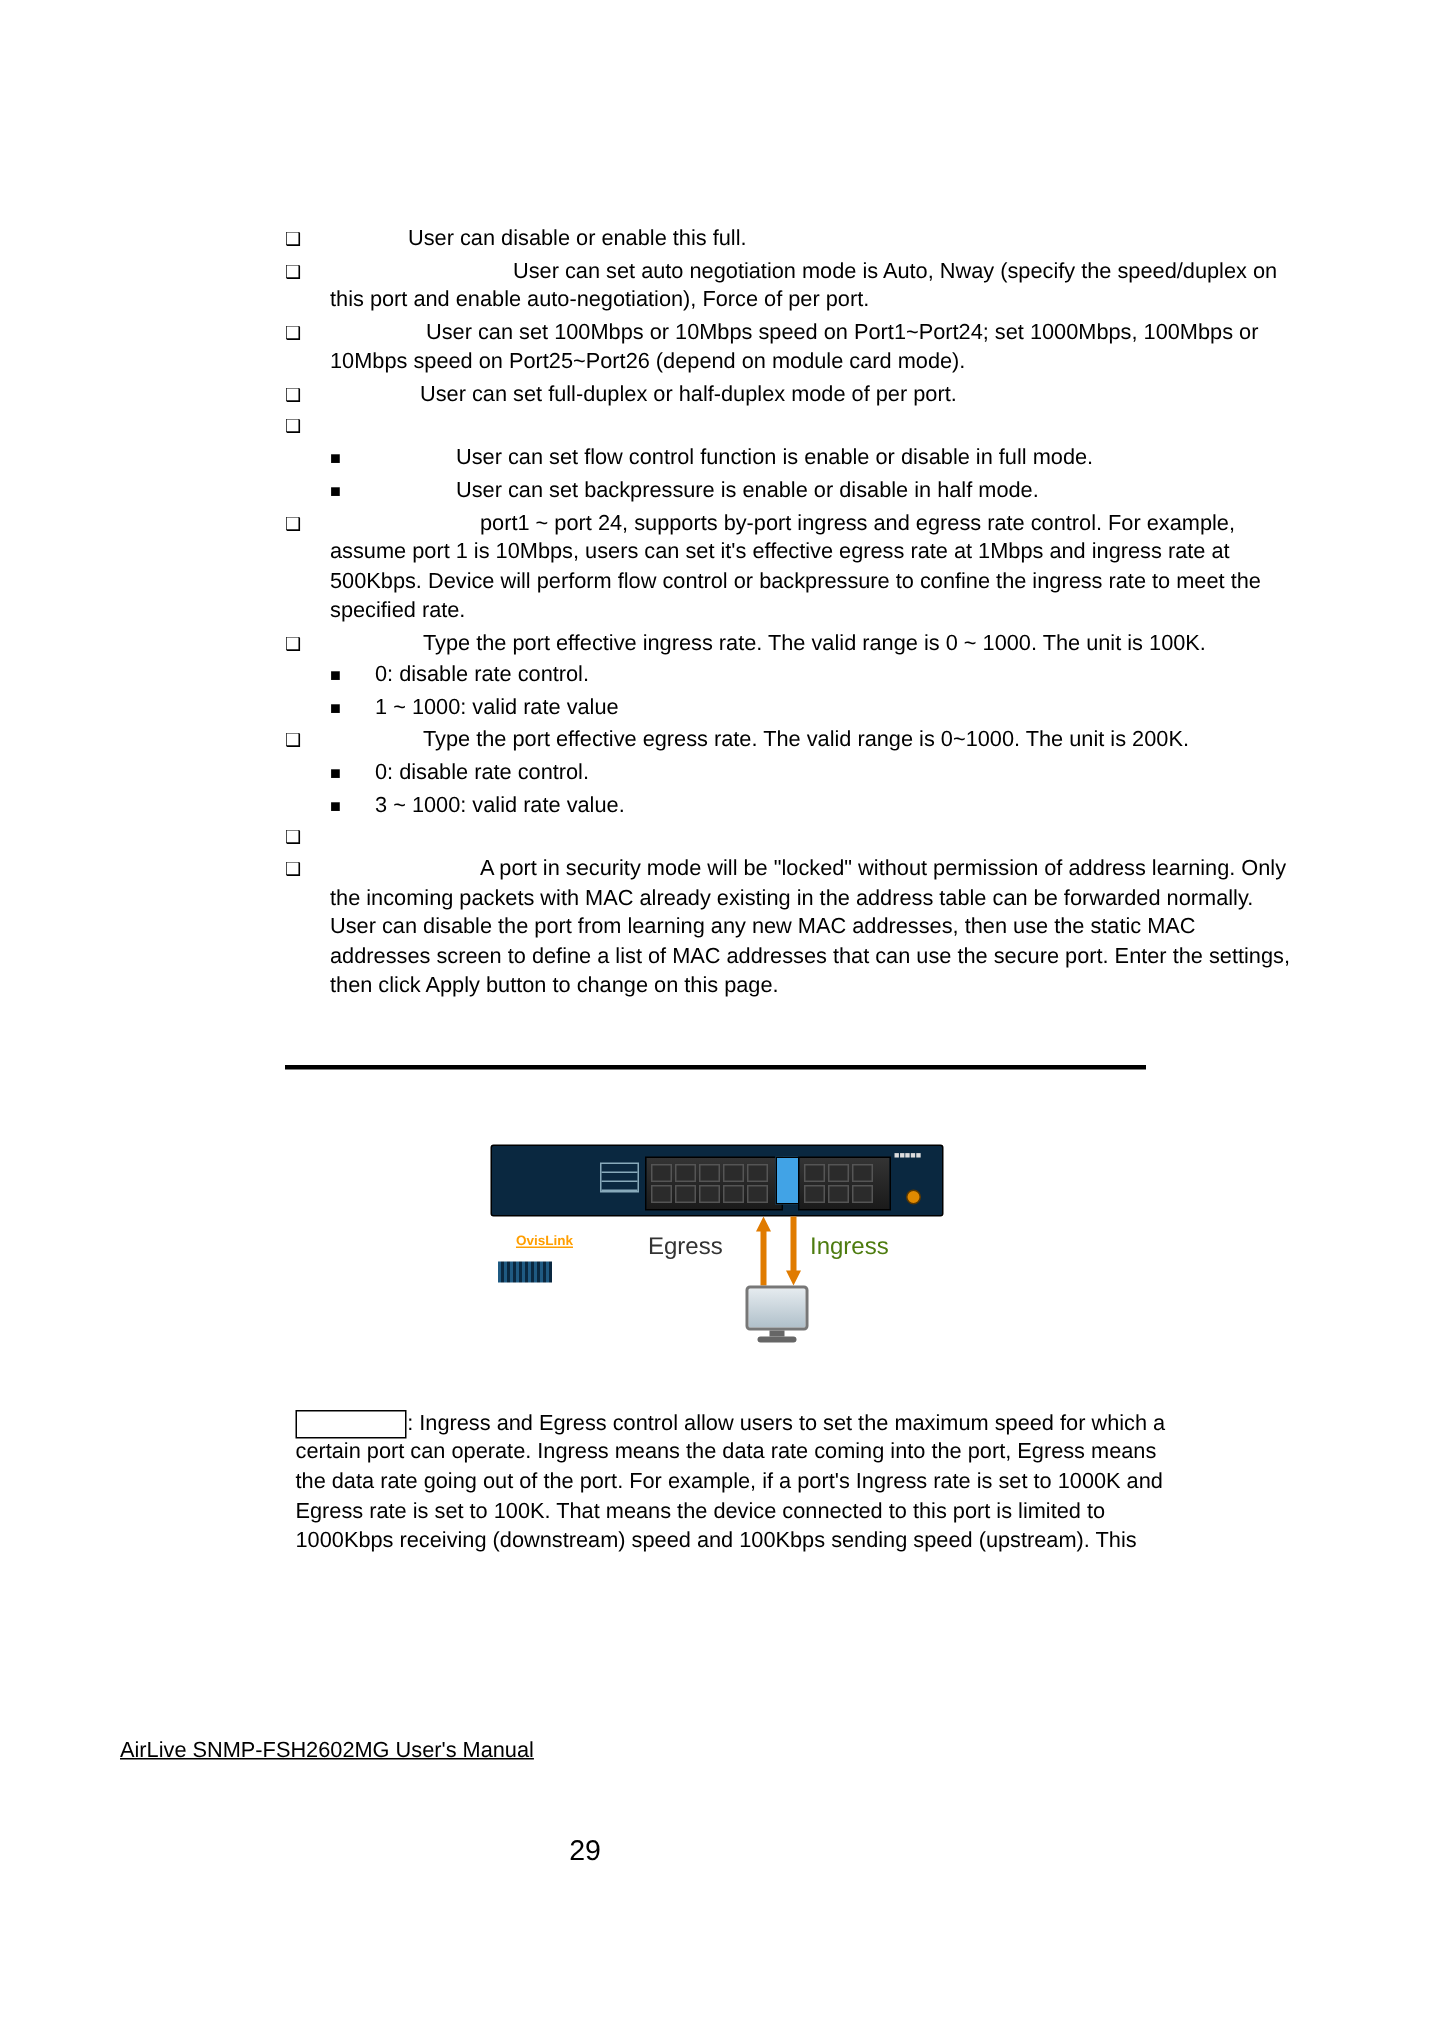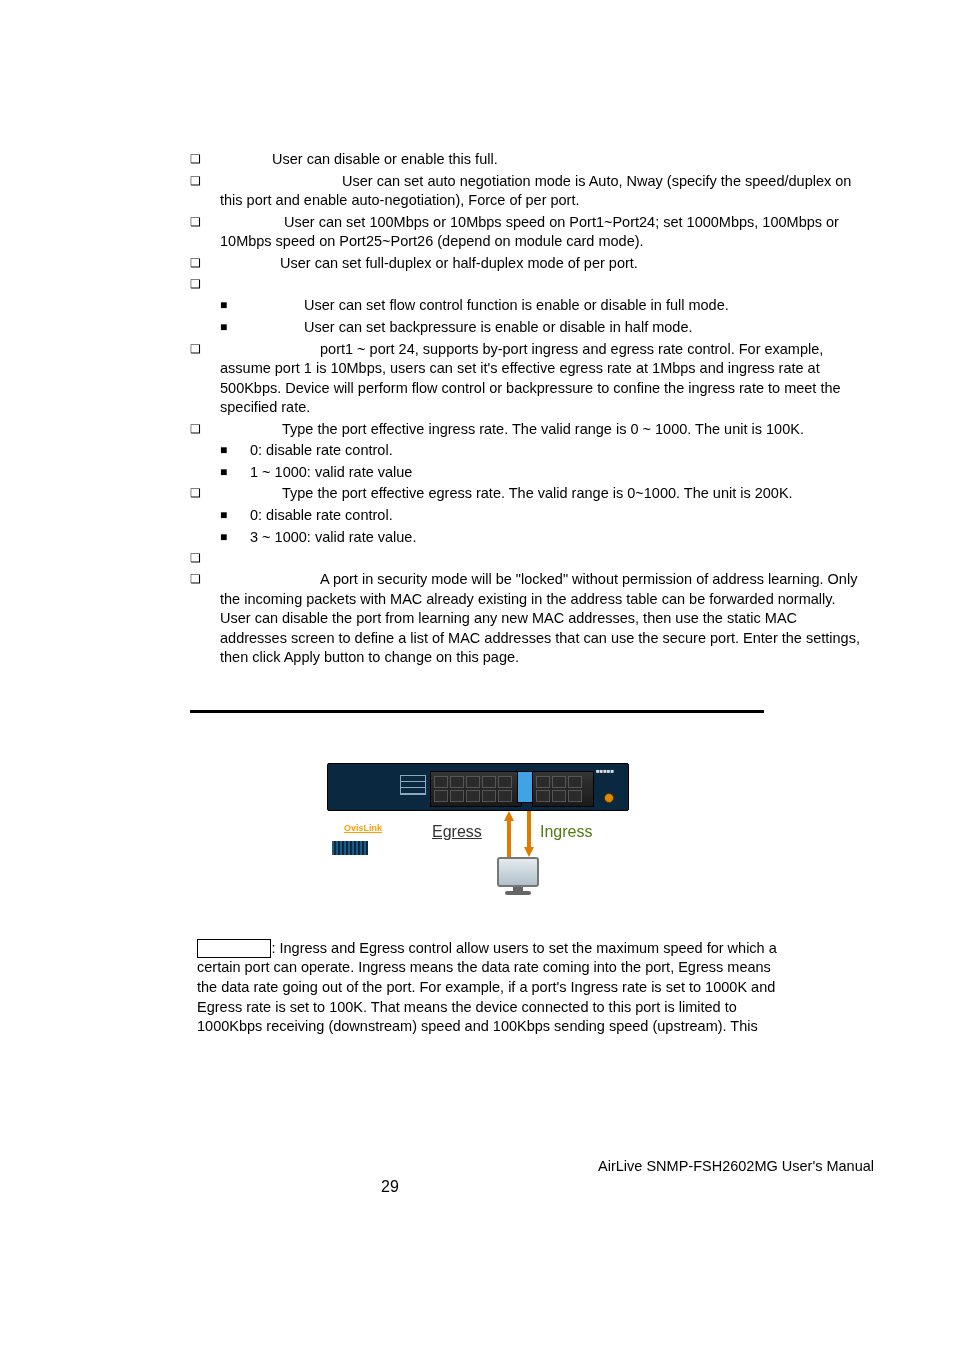--- a/index.html
+++ b/index.html
@@ -106,21 +106,21 @@
     margin:1px;
   }
   .port-panel .col{display:flex;flex-direction:column}
   .sw-label{
     position:absolute; top:14px; left:294px; color:#ddd; font-size:6px;
   }
   .knob{
     position:absolute; top:40px; left:302px; width:8px;height:8px;border-radius:50%;
     background:#e08a00; border:1px solid #5a3800;
   }
-  .eg-lbl{position:absolute; top:68px; left:130px; font-size:16px; color:#333;text-decoration:underline;}
+  .eg-lbl{position:absolute; top:68px; left:130px; font-size:16px; color:#333;}
   .in-lbl{position:absolute; top:68px; left:238px; font-size:16px; color:#4d7c0f;}
   .arrow-up{
     position:absolute; top:58px; left:202px; width:10px; height:46px;
   }
   .arrow-up:before{
     content:""; position:absolute; top:0; left:0;
     border-left:5px solid transparent; border-right:5px solid transparent;
     border-bottom:10px solid #e07b00;
   }
   .arrow-up:after{
@@ -161,28 +161,30 @@
     padding:1px 4px;
     vertical-align: top;
     display:inline-block;
     line-height:1.1;
   }
   .footer {
     margin-top: 60px;
     padding: 0 80px;
   }
   .footer-right{
-    text-align: right;
+    text-align: left;
     font-size: 14.5px;
+    text-decoration: underline;
   }
   .footer-center{
     text-align: center;
     margin-left: 260px;
     width:100px;
-    font-size: 16px;
+    font-size: 19px;
+    margin-top: 45px;
   }
 </style>
 </head>
 <body>
 
 <div class="page">
   <div class="content">
 
     <div class="item1">
       <span class="bullet">❑</span>

